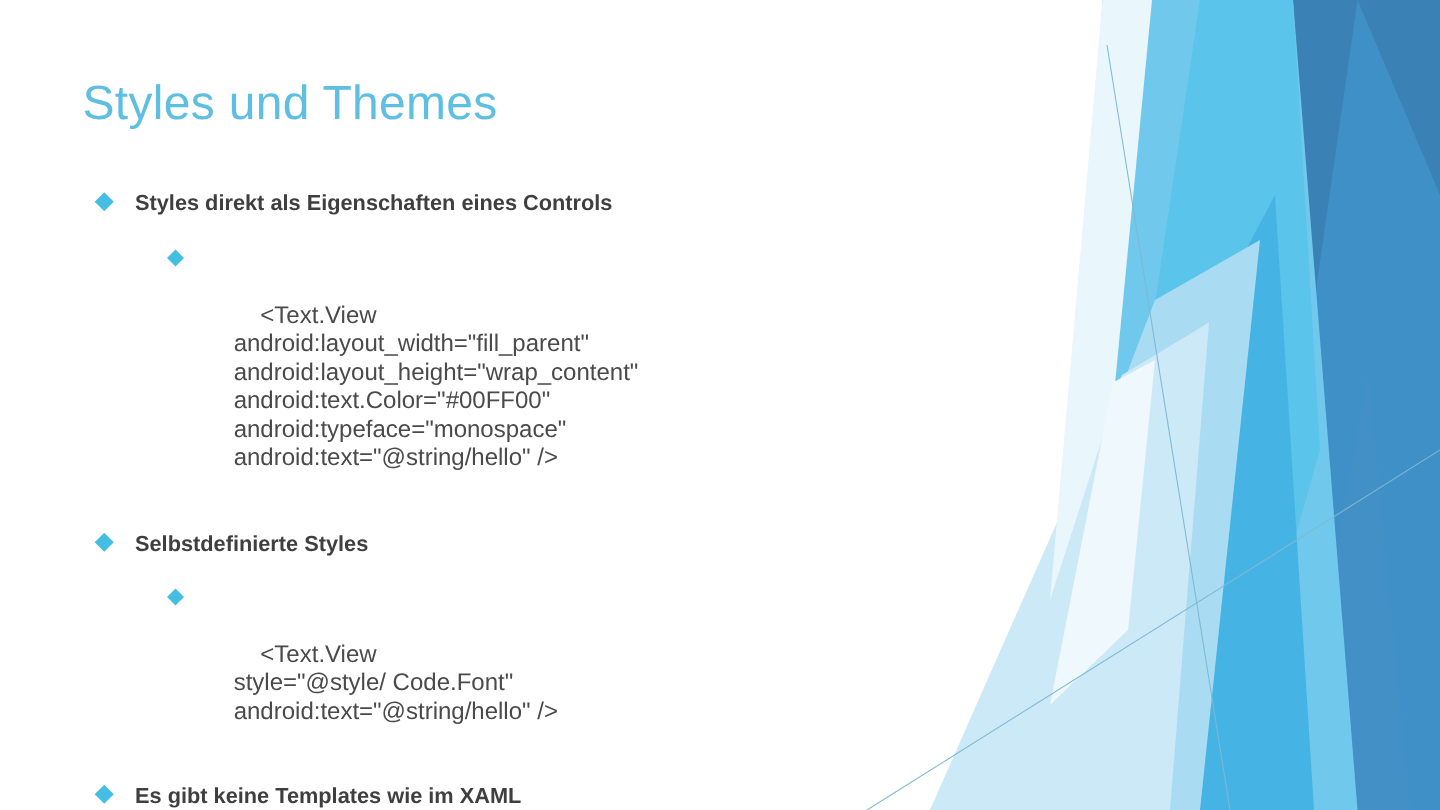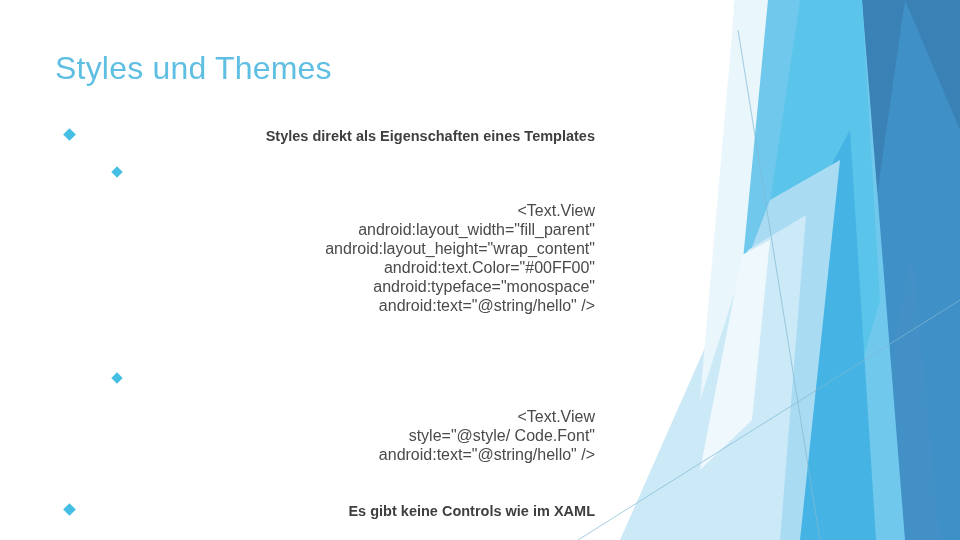--- a/index.html
+++ b/index.html
@@ -24,21 +24,20 @@
     width: 960px;
     height: 540px;
     pointer-events: none;
   }
   #content {
     position: absolute;
     left: 0;
     top: 0;
     width: 620px;
     height: 540px;
-    text-align: right;
   }
   .slide-title {
     position: absolute;
     left: 55px;
     top: 50px;
     font-size: 32px;
     font-weight: normal;
     letter-spacing: 0.2px;
     color: #5FBFE2;
     white-space: nowrap;
@@ -120,49 +119,53 @@
   </svg>
 
   <div id="content">
 
     <div class="slide-title">Styles und Themes</div>
 
     <div class="body-list">
 
       <div class="lvl1">
         <span class="bullet"></span>
-        <span>Styles direkt als Eigenschaften eines Templates</span>
+        <span>Styles direkt als Eigenschaften eines Controls</span>
       </div>
 
       <div class="gap-a"></div>
 
       <div class="lvl2">
         <span class="bullet"></span>
         <span>&lt;Text.View
     android:layout_width="fill_parent"
     android:layout_height="wrap_content"
     android:text.Color="#00FF00"
     android:typeface="monospace"
     android:text="@string/hello" /&gt;</span>
       </div>
 
       <div class="gap-b"></div>
 
+      <div class="lvl1">
+        <span class="bullet"></span>
+        <span>Selbstdefinierte Styles</span>
+      </div>
 
       <div class="gap-c"></div>
 
       <div class="lvl2">
         <span class="bullet"></span>
         <span>&lt;Text.View
     style="@style/ Code.Font"
     android:text="@string/hello" /&gt;</span>
       </div>
 
       <div class="gap-d"></div>
 
       <div class="lvl1">
         <span class="bullet"></span>
-        <span>Es gibt keine Controls wie im XAML</span>
+        <span>Es gibt keine Templates wie im XAML</span>
       </div>
 
     </div>
   </div>
 </div>
 
 </body></html>

